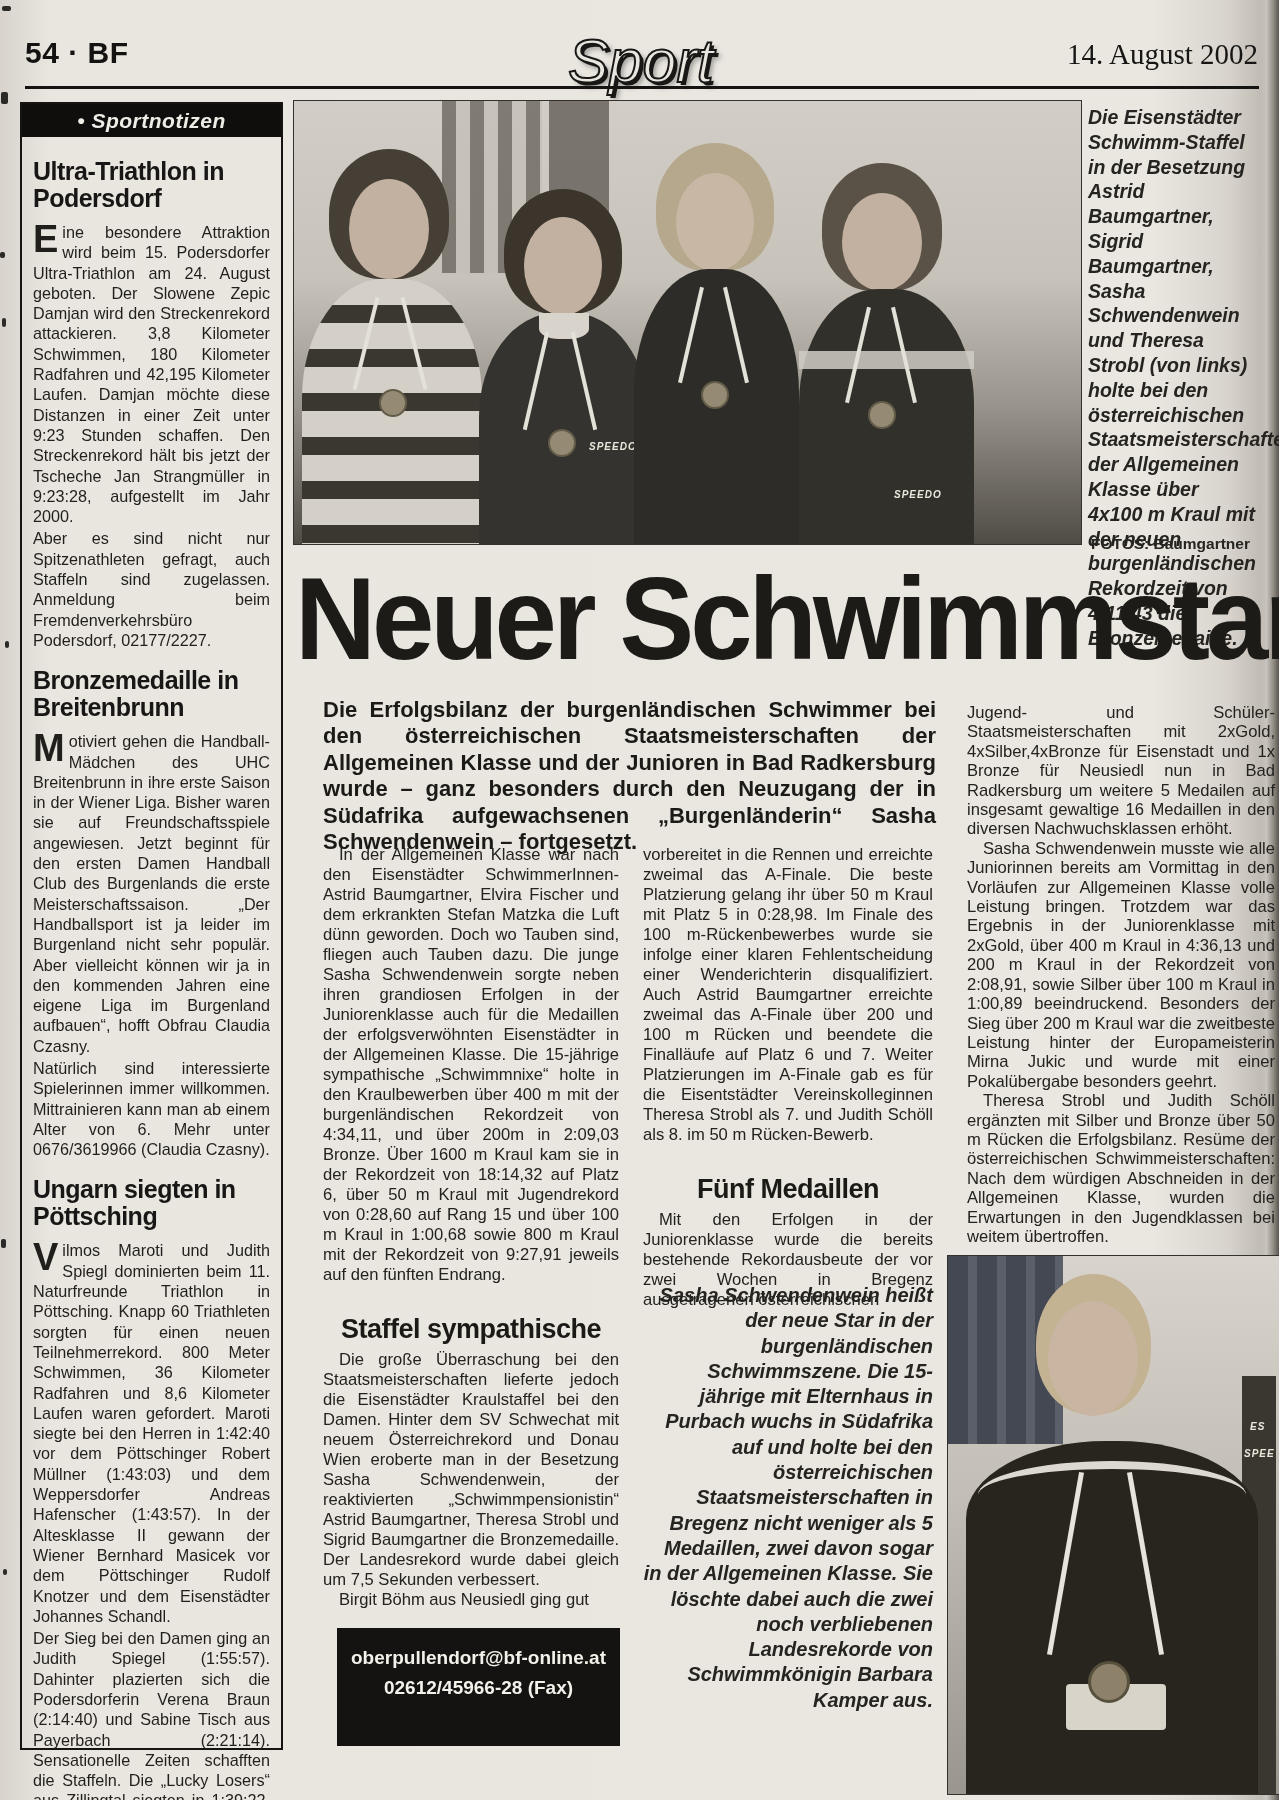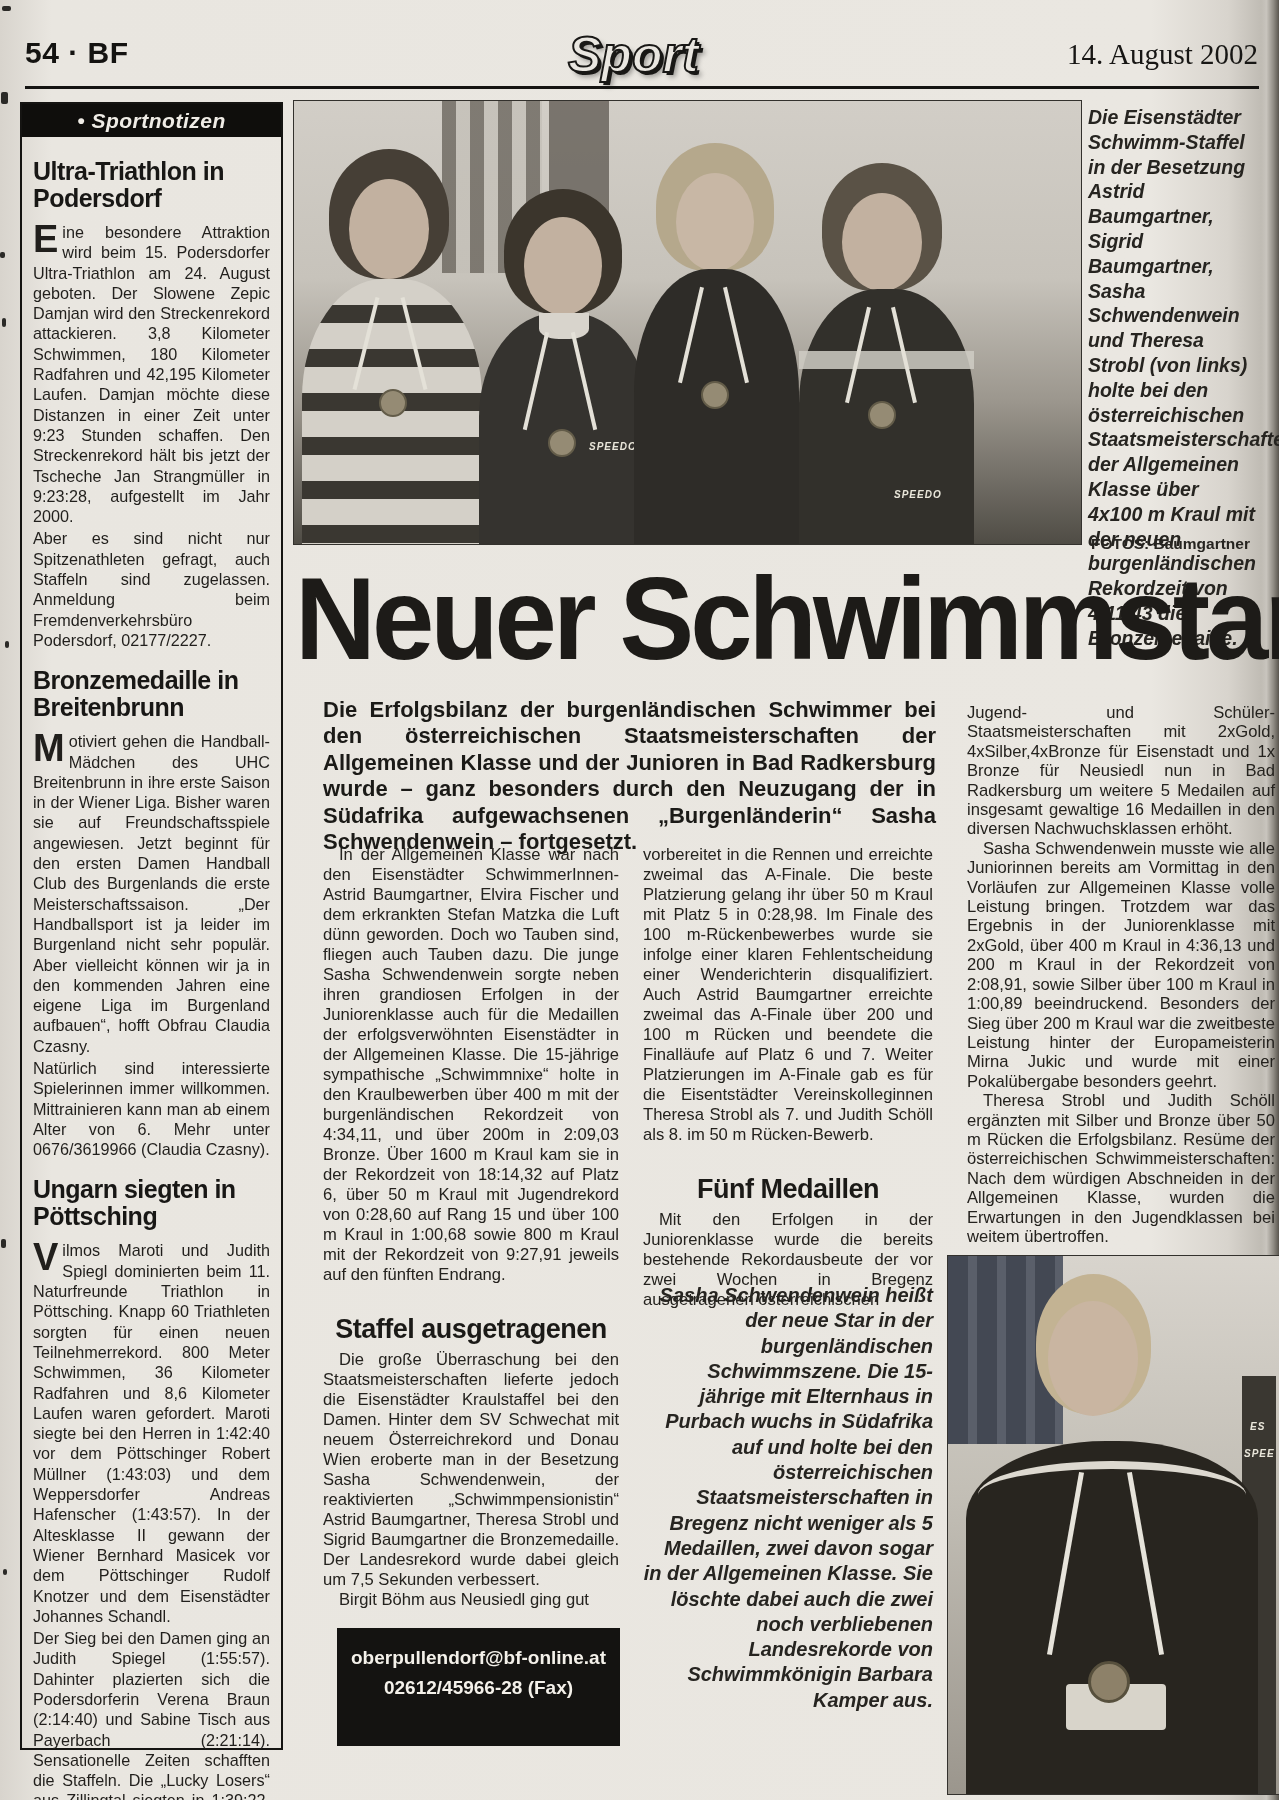--- a/index.html
+++ b/index.html
@@ -4,21 +4,21 @@
 <style>
   html,body{margin:0;padding:0;}
   body{background:#a8a49c;}
   #page{position:relative;width:1279px;height:1800px;overflow:hidden;
         background:linear-gradient(90deg,#d8d4cd 0,#e9e6e0 4%,#eae7e1 90%,#d8d4cd 96%,#b3afa7 100%);
         font-family:"Liberation Sans",sans-serif;color:#211f1c;}
   .abs{position:absolute;}
 
   
   .page-label{font-size:30px;font-weight:bold;letter-spacing:0.5px;color:#141311;}
-  .section-title{font-size:50px;font-weight:bold;font-style:italic;color:#e9e6e0;
+  .section-title{font-size:61px;font-weight:normal;font-style:italic;color:#e9e6e0;
         -webkit-text-stroke:2px #191816;text-shadow:3px 3px 0 #191816,5px 5px 5px rgba(0,0,0,.35);}
   .issue-date{font-family:"Liberation Serif",serif;font-size:29px;color:#17161. ;color:#171614;}
   .head-rule{background:#151412;height:3px;}
 
   
   .sn-box{border:2px solid #151412;background:transparent;}
   .sn-bar{background:#0f0e0c;color:#efece6;font-size:21px;font-weight:bold;
           text-align:center;line-height:33px;letter-spacing:0.5px;font-style:italic;}
   .sn-content{padding:4px 11px 0 11px;}
   .sn-title{font-size:25px;line-height:27px;font-weight:bold;letter-spacing:-0.5px;
@@ -146,21 +146,21 @@
 
   <div class="abs photo-caption" style="left:1088px;top:105px;width:168px;">Die Eisenstädter Schwimm-Staffel in der Besetzung Astrid Baumgartner, Sigrid Baumgartner, Sasha Schwendenwein und Theresa Strobl (von links) holte bei den österreichischen Staatsmeisterschaften der Allgemeinen Klasse über 4x100 m Kraul mit der neuen burgenländischen Rekordzeit von 4:11,43 die Bronzemedaille.</div>
   <div class="abs photo-credit" style="left:1088px;top:535px;width:162px;">FOTOS: Baumgartner</div>
 
   <div class="abs headline" style="left:295px;top:566px;width:985px;">Neuer Schwimmstar</div>
 
   <div class="abs lead" style="left:323px;top:697px;width:613px;">Die Erfolgsbilanz der burgenländischen Schwimmer bei den österreichischen Staatsmeisterschaften der Allgemeinen Klasse und der Junioren in Bad Radkersburg wurde – ganz besonders durch den Neuzugang der in Südafrika aufgewachsenen „Burgenländerin“ Sasha Schwendenwein – fortgesetzt.</div>
 
   <div class="abs body-col" style="left:323px;top:845px;width:296px;">
     <p class="indent">In der Allgemeinen Klasse war nach den Eisenstädter SchwimmerInnen- Astrid Baumgartner, Elvira Fischer und dem erkrankten Stefan Matzka die Luft dünn geworden. Doch wo Tauben sind, fliegen auch Tauben dazu. Die junge Sasha Schwendenwein sorgte neben ihren grandiosen Erfolgen in der Juniorenklasse auch für die Medaillen der erfolgsverwöhnten Eisenstädter in der Allgemeinen Klasse. Die 15-jährige sympathische „Schwimmnixe“ holte in den Kraulbewerben über 400 m mit der burgenländischen Rekordzeit von 4:34,11, und über 200m in 2:09,03 Bronze. Über 1600 m Kraul kam sie in der Rekordzeit von 18:14,32 auf Platz 6, über 50 m Kraul mit Jugendrekord von 0:28,60 auf Rang 15 und über 100 m Kraul in 1:00,68 sowie 800 m Kraul mit der Rekordzeit von 9:27,91 jeweils auf den fünften Endrang.</p>
-    <div class="subhead">Staffel ausgetragenen</div>
+    <div class="subhead">Staffel sympathische</div>
     <p class="indent">Die große Überraschung bei den Staatsmeisterschaften lieferte jedoch die Eisenstädter Kraulstaffel bei den Damen. Hinter dem SV Schwechat mit neuem Österreichrekord und Donau Wien eroberte man in der Besetzung Sasha Schwendenwein, der reaktivierten „Schwimmpensionistin“ Astrid Baumgartner, Theresa Strobl und Sigrid Baumgartner die Bronzemedaille. Der Landesrekord wurde dabei gleich um 7,5 Sekunden verbessert.</p>
     <p class="indent">Birgit Böhm aus Neusiedl ging gut</p>
   </div>
 
   <div class="abs body-col" style="left:643px;top:845px;width:290px;">
     <p>vorbereitet in die Rennen und erreichte zweimal das A-Finale. Die beste Platzierung gelang ihr über 50 m Kraul mit Platz 5 in 0:28,98. Im Finale des 100 m-Rückenbewerbes wurde sie infolge einer klaren Fehlentscheidung einer Wenderichterin disqualifiziert. Auch Astrid Baumgartner erreichte zweimal das A-Finale über 200 und 100 m Rücken und beendete die Finalläufe auf Platz 6 und 7. Weiter Platzierungen im A-Finale gab es für die Eisentstädter Vereinskolleginnen Theresa Strobl als 7. und Judith Schöll als 8. im 50 m Rücken-Bewerb.</p>
     <div class="subhead">Fünf Medaillen</div>
     <p class="indent">Mit den Erfolgen in der Juniorenklasse wurde die bereits bestehende Rekordausbeute der vor zwei Wochen in Bregenz ausgetragenen österreichischen</p>
   </div>
 

